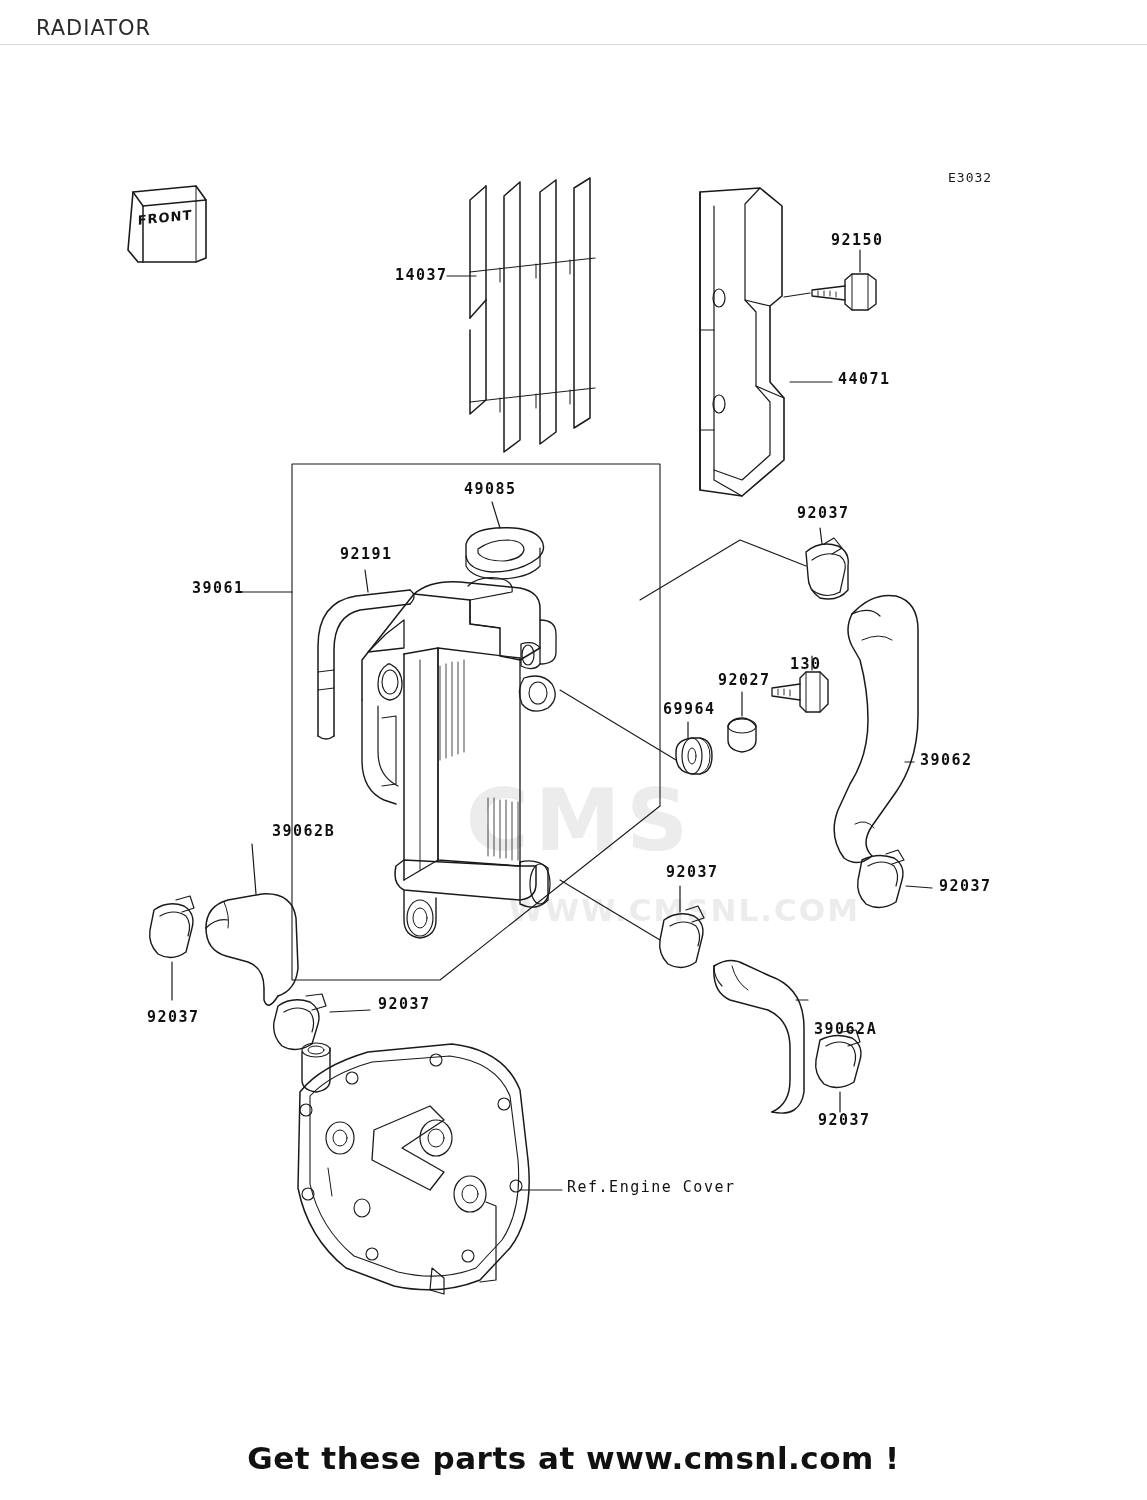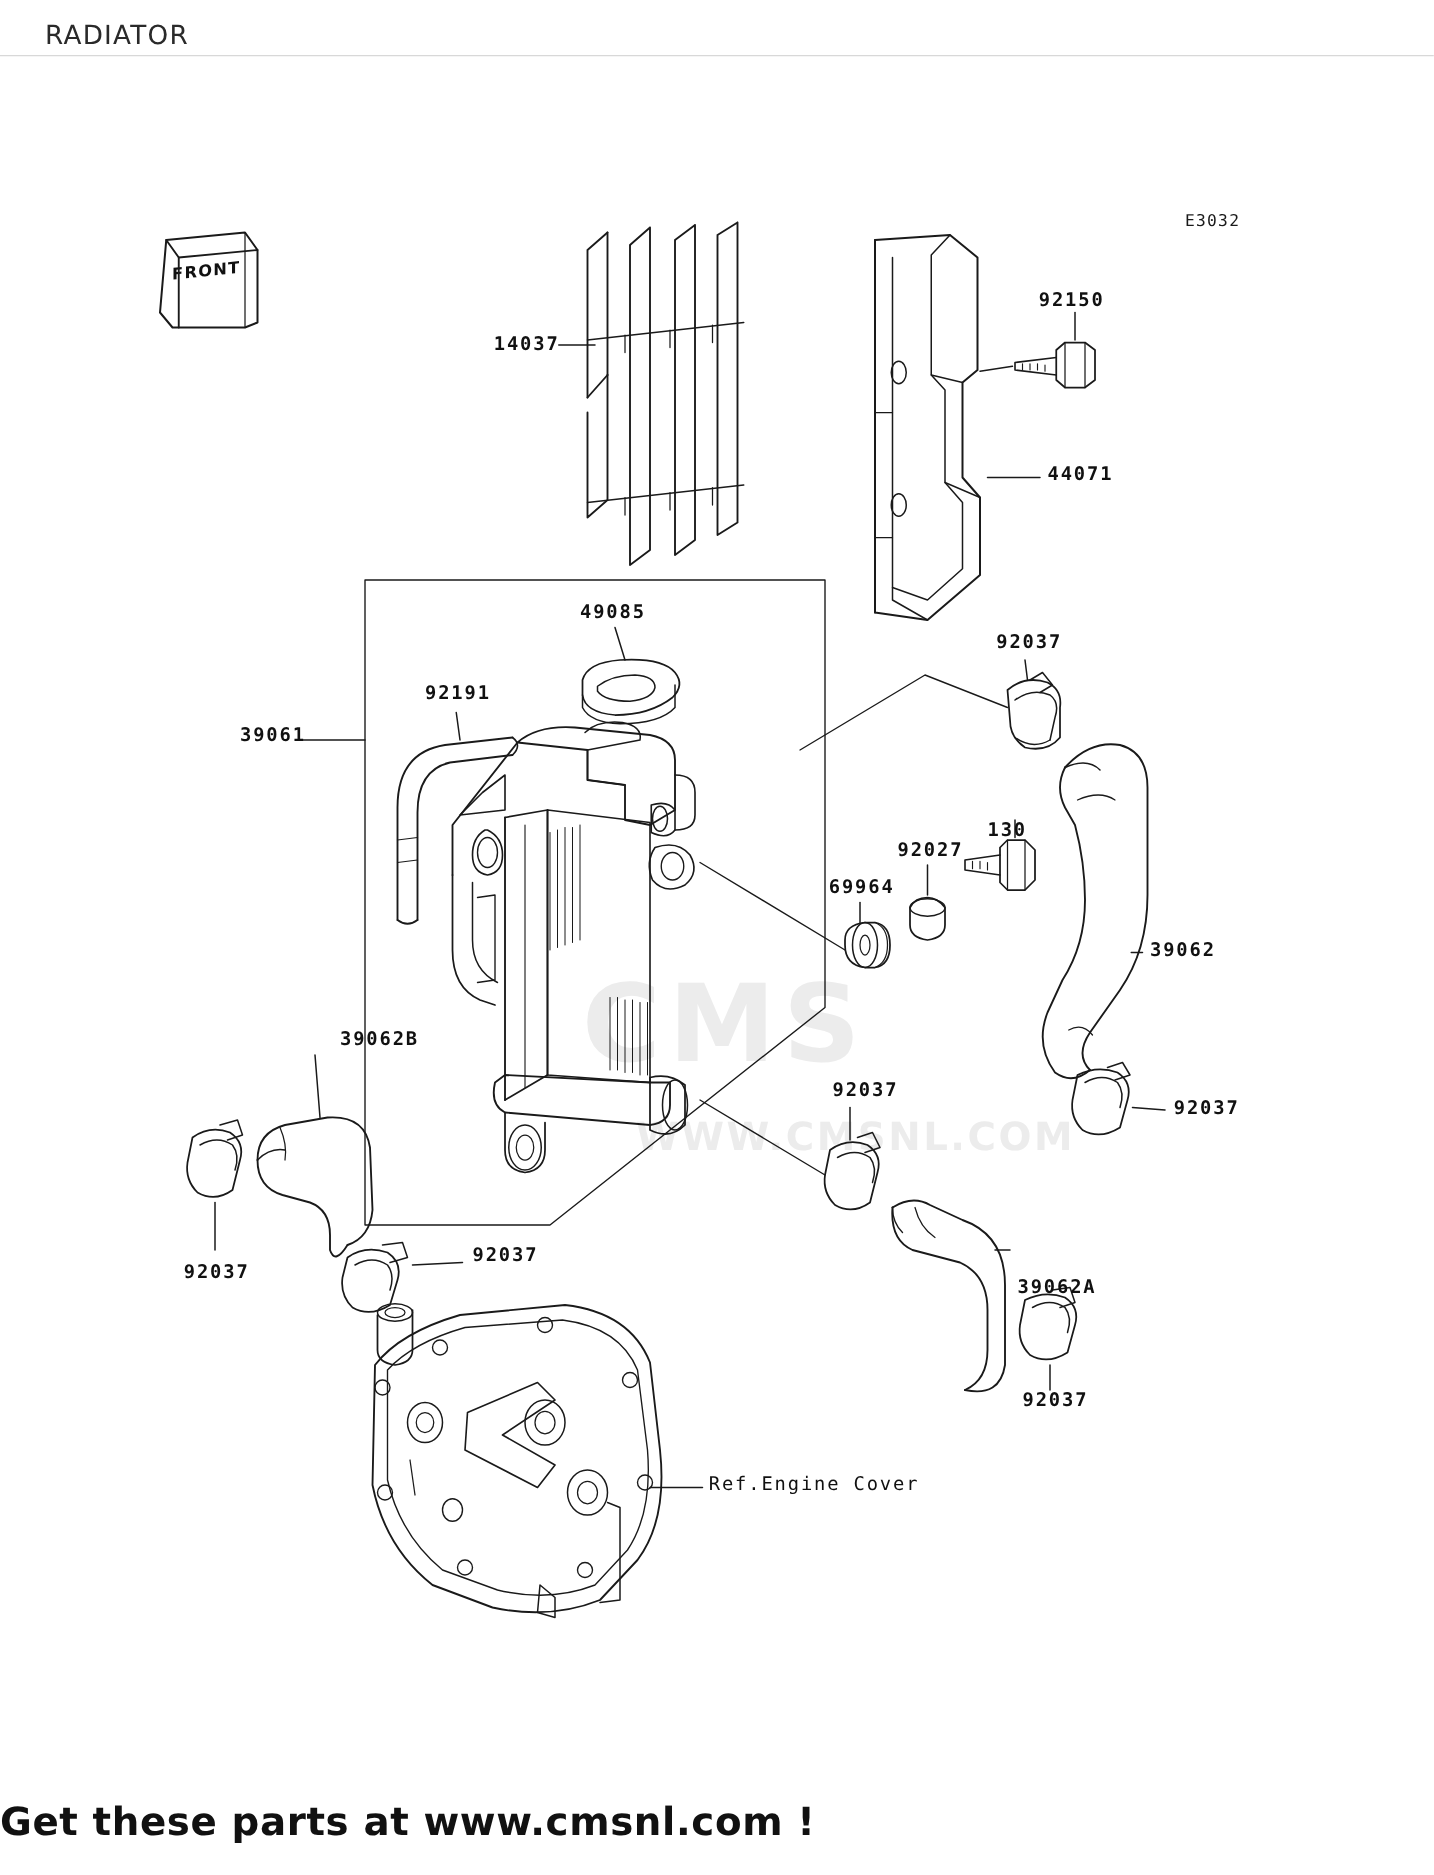--- a/index.html
+++ b/index.html
@@ -41,20 +41,21 @@
     top: 170px;
     font-size: 13px;
     letter-spacing: 1px;
   }
 
   #footer-cta {
     position: absolute;
     left: 0;
     top: 1440px;
     width: 1147px;
+    text-align: center;
     font-family: "DejaVu Sans", sans-serif;
     font-weight: bold;
     font-size: 31px;
     letter-spacing: 0.5px;
     color: #111;
   }
 
   
   #watermark {
     position: absolute;

